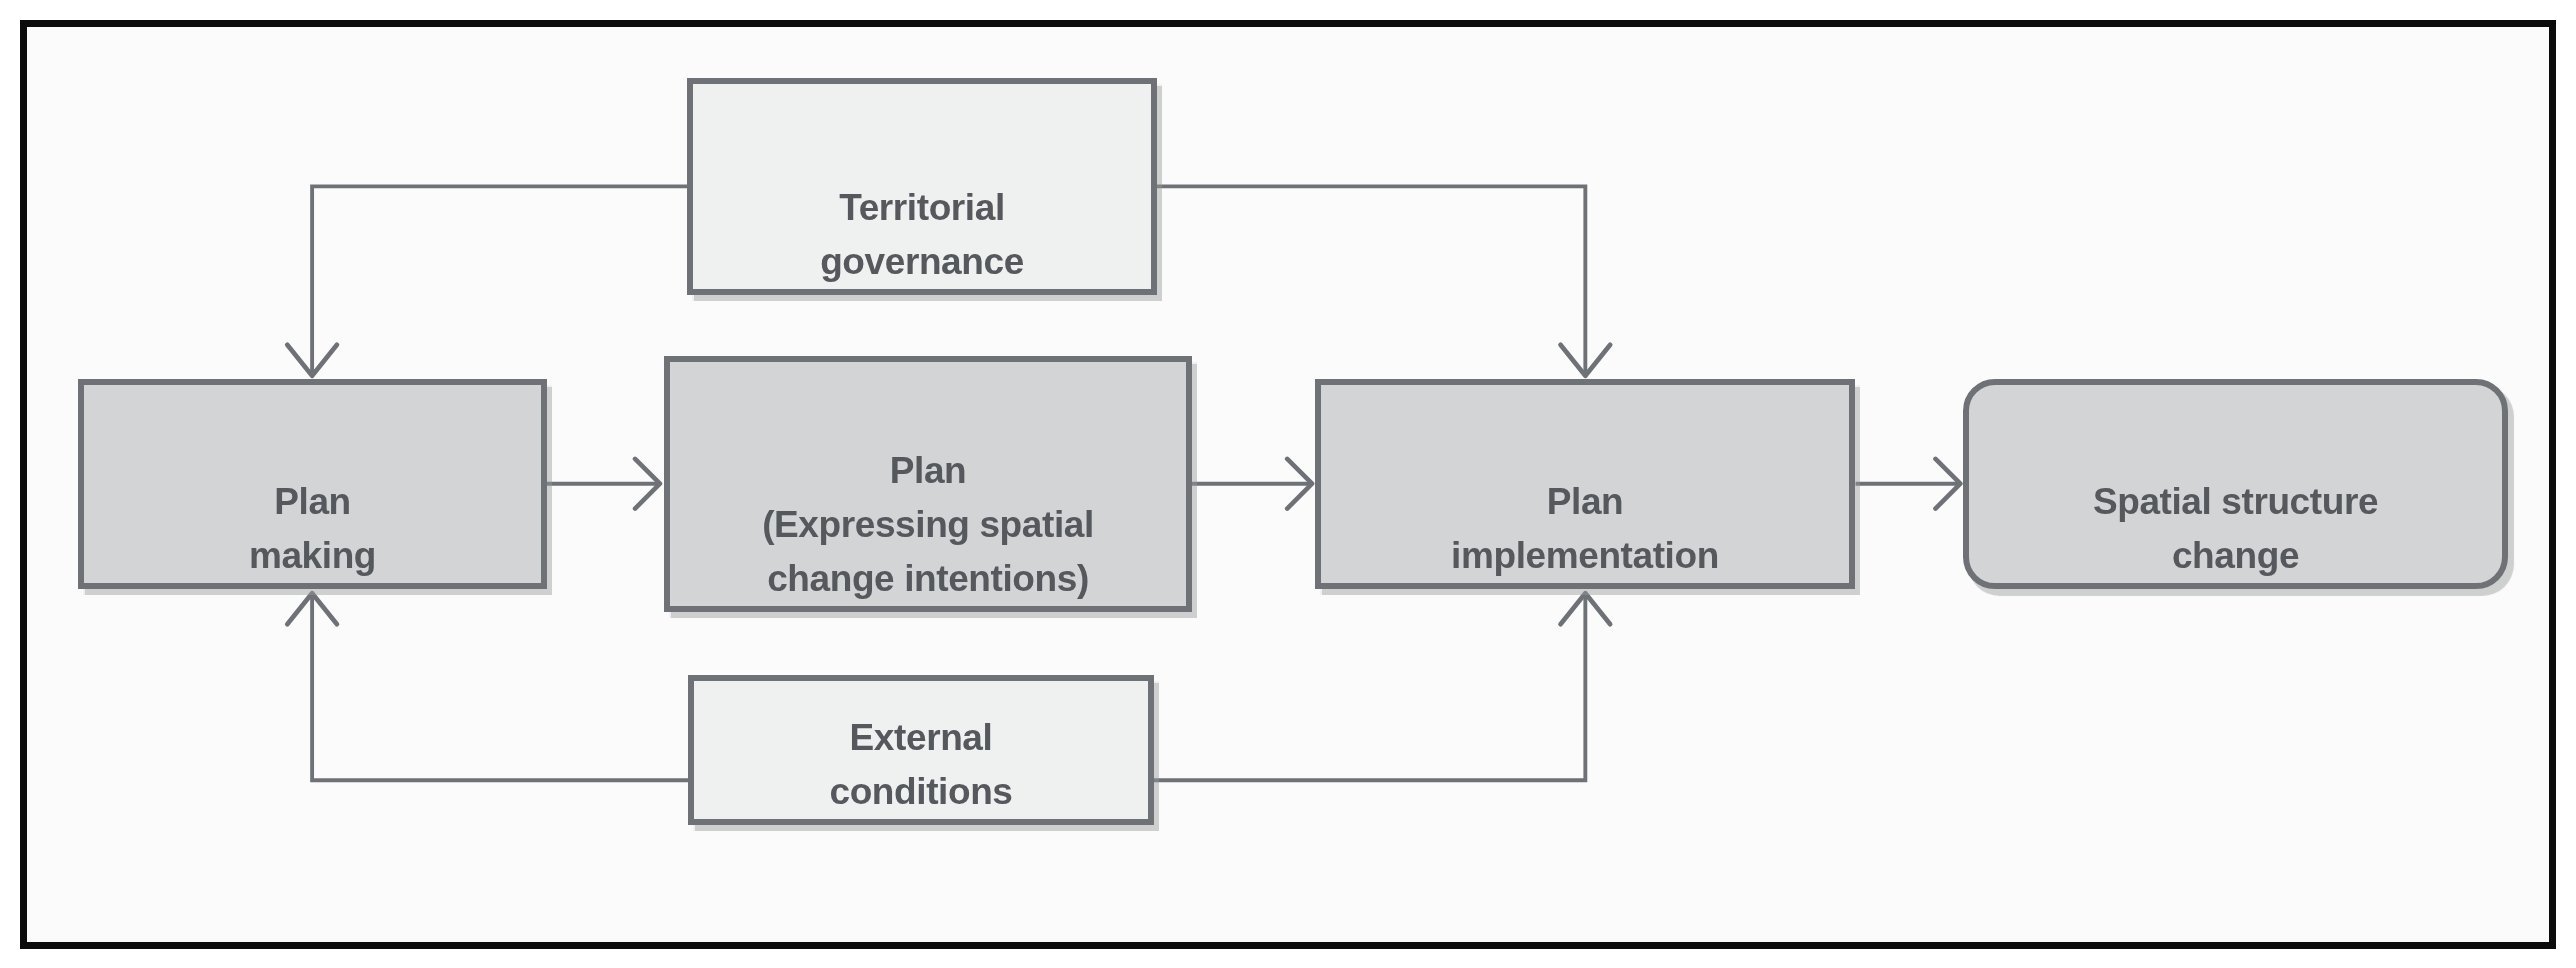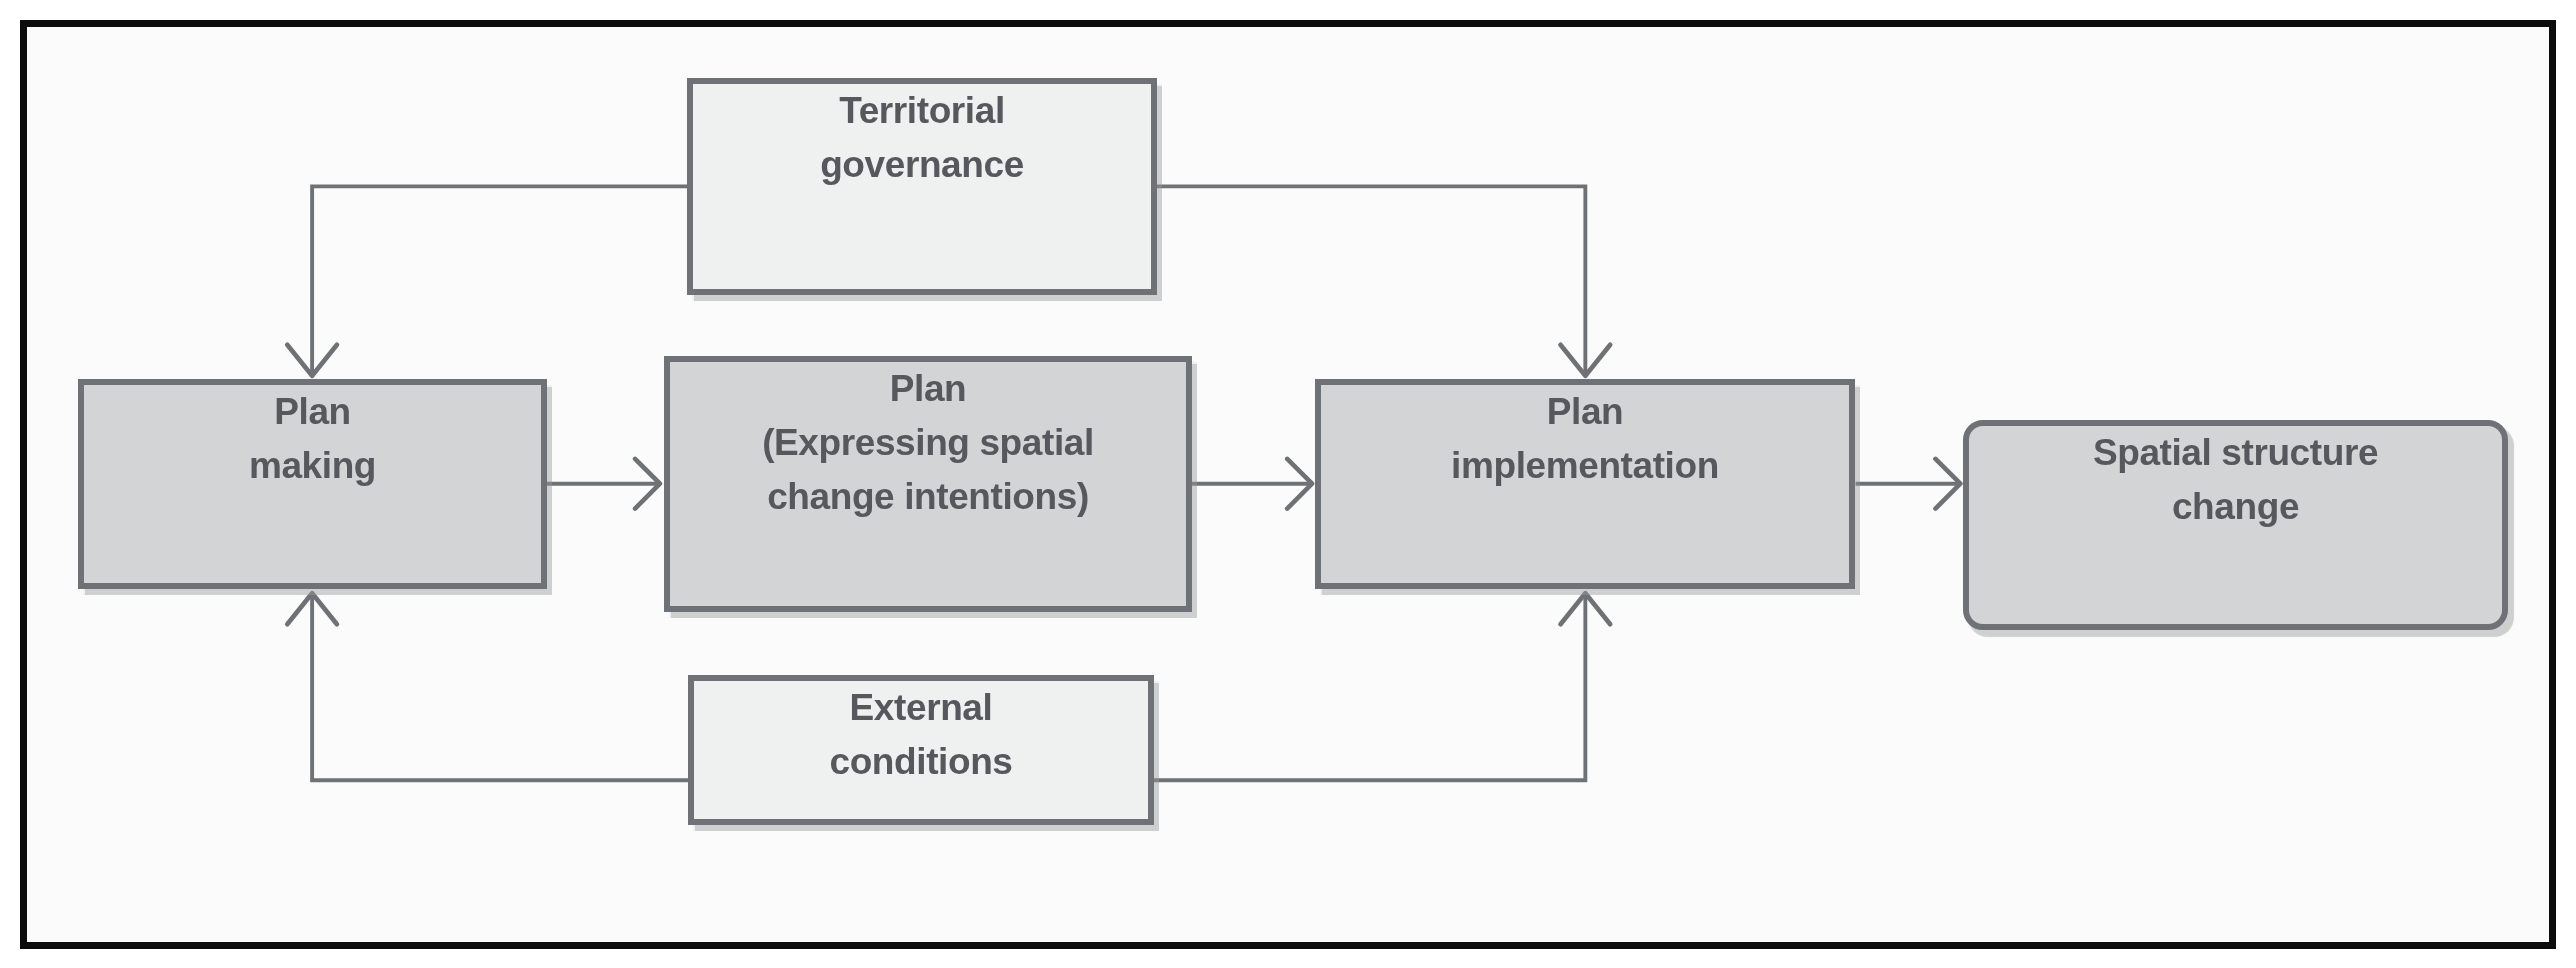--- a/index.html
+++ b/index.html
@@ -31,36 +31,36 @@
     top: 0;
     width: 2576px;
     height: 969px;
   }
   .node {
     position: absolute;
     box-sizing: border-box;
     border: 6.2px solid #6e7276;
     background: #d3d4d5;
     display: flex;
-    align-items: flex-start;
+    align-items: flex-end;
     justify-content: center;
     text-align: center;
     box-shadow: 5.4px 6.2px 0.8px rgba(150, 152, 154, 0.45);
   }
   .node .label {
     font-weight: 700;
     font-size: 37px;
     line-height: 54px;
     letter-spacing: -0.4px;
     color: #55585c;
     white-space: pre-line;
   }
   .node.light { background: #eff0f0; }
   .node.dark  { background: #d3d4d5; }
-  .node.rounded { border-radius: 20px; margin-top: 41px; }
+  .node.rounded { border-radius: 32px; }
 
   .node.territorial   { left: 687px;  top: 78px; width: 470px; height: 217px; }
   .node.plan-making   { left: 78px;  top: 379px; width: 469px; height: 210px; }
   .node.plan          { left: 664px;  top: 356px; width: 528px; height: 256px; }
   .node.plan-impl     { left: 1315px; top: 379px; width: 540px; height: 210px; }
   .node.spatial       { left: 1963px; top: 379px; width: 545px; height: 210px; }
   .node.external      { left: 688px;  top: 675px; width: 466px; height: 150px; }
 </style>
 </head>
 <body>

